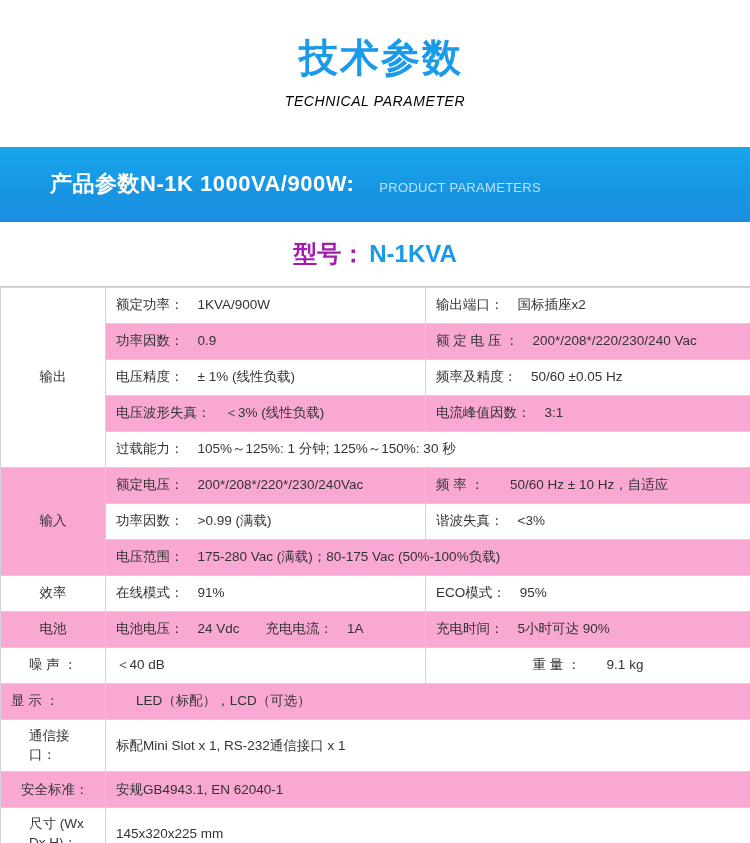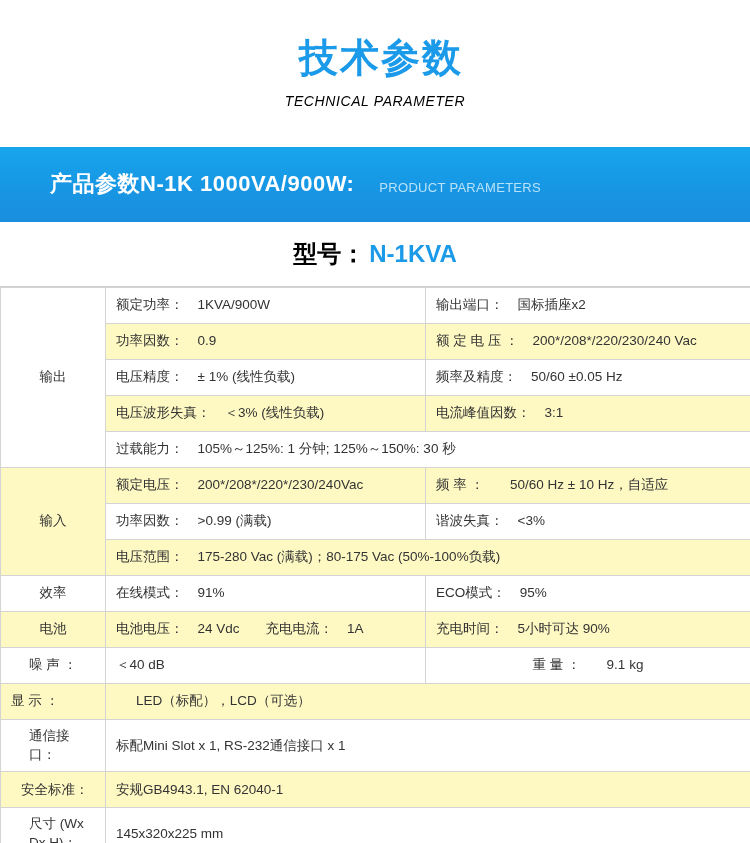--- a/index.html
+++ b/index.html
@@ -66,21 +66,21 @@
   .model-row {
     height: 64px;
     display: flex;
     align-items: center;
     justify-content: center;
     border-bottom: 1px solid #cfcfcf;
   }
   .model-label {
     font-size: 24px;
     font-weight: bold;
-    color: #000000;
+    color: #a21caf;
   }
   .model-value {
     font-size: 24px;
     font-weight: bold;
     color: #1a9ae8;
     margin-left: 4px;
   }
 
   
   table.spec {
@@ -99,21 +99,21 @@
   }
   td.cat {
     text-align: center;
     width: 105px;
     border-left: none;
   }
   td.lastcol {
     border-right: none;
   }
   tr.shade td {
-    background: #fef9c3;
+    background: #f9a8d4;
   }
   .nb-left { border-left: none; }
   .gap1 { display: inline-block; width: 14px; }
   .gap2 { display: inline-block; width: 26px; }
 </style>
 </head>
 <body>
 
 <div class="header">
   <div class="header-cn">技术参数</div>

